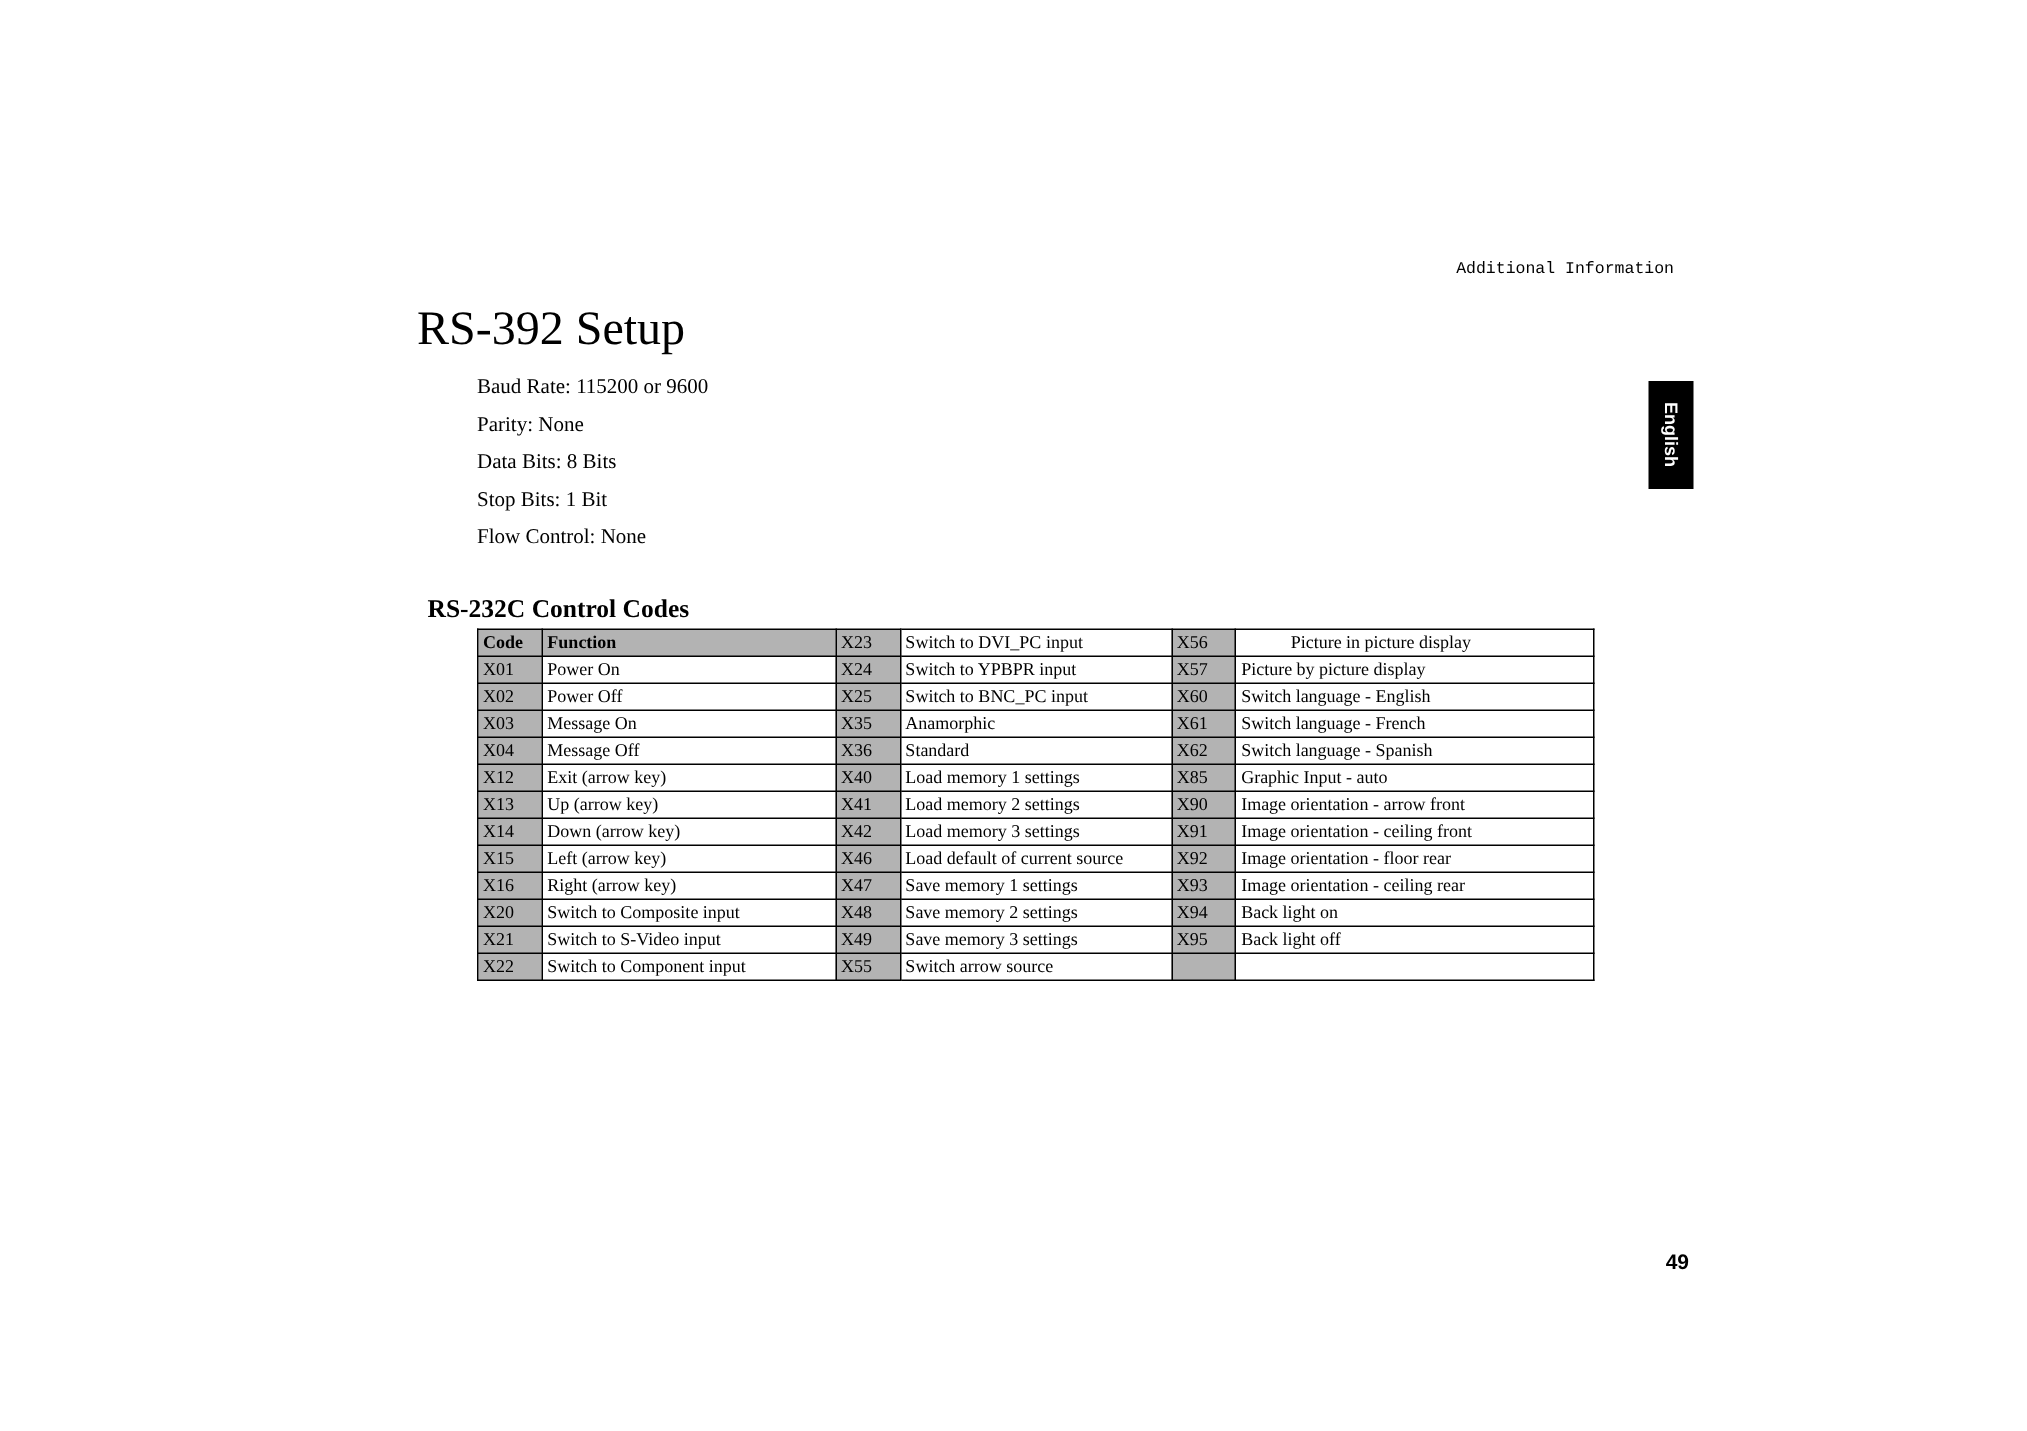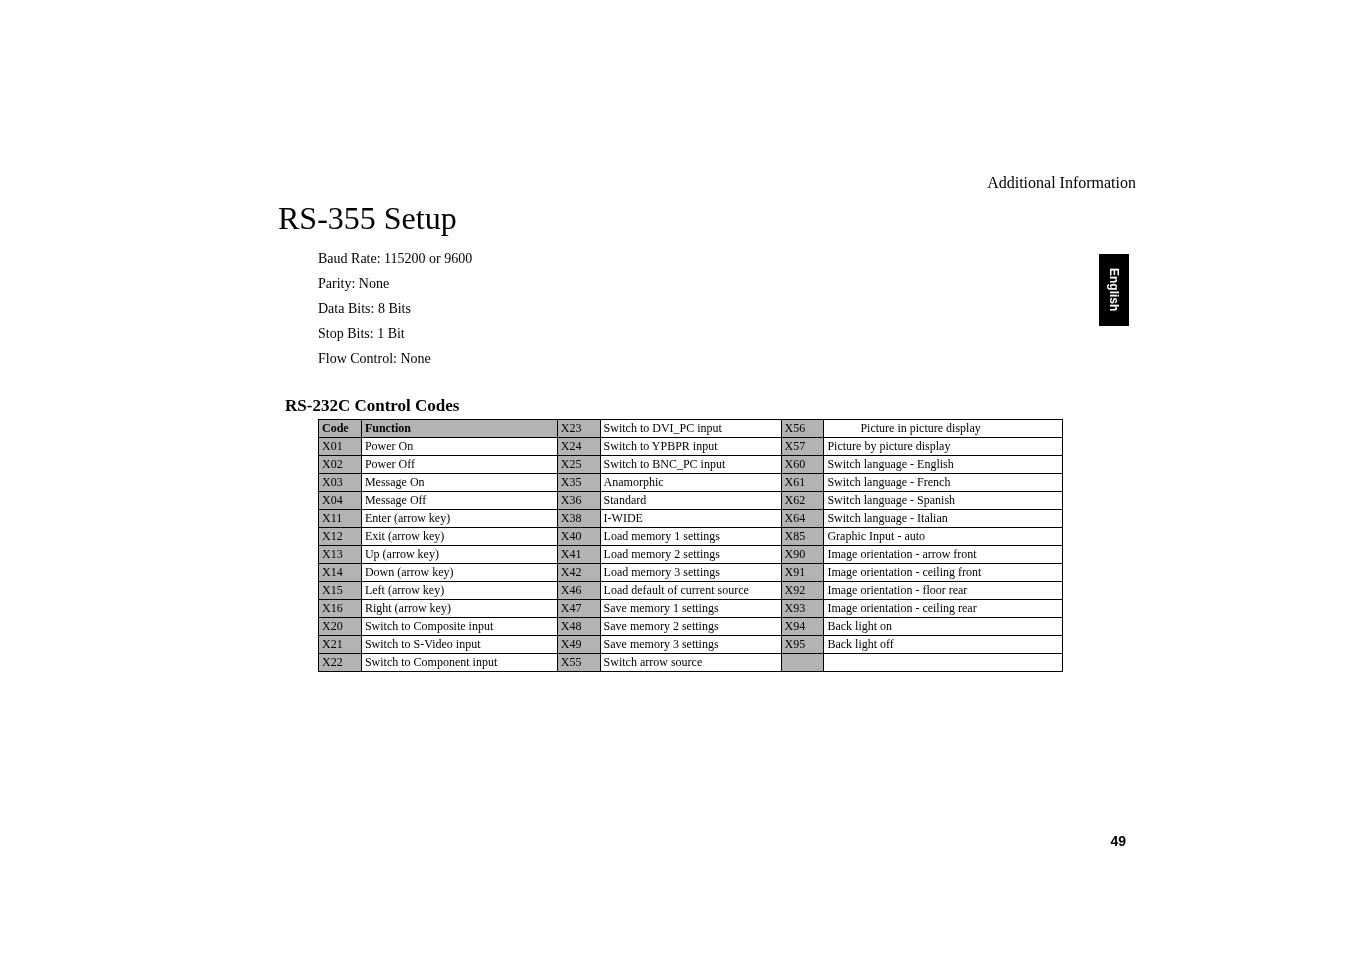--- a/index.html
+++ b/index.html
@@ -13,23 +13,23 @@
     color: #000;
   }
   .page {
     width: 1351px;
     height: 954px;
     position: relative;
   }
   .header-right {
     position: absolute;
     top: 174px;
-    right: 215px;
-    font-family: Liberation Serif, serif;
-    font-size: 16px;
+    right: 235px;
+    font-family: Liberation Mono, monospace;
+    font-size: 11px;
     color: #000;
   }
   .lang-tab {
     position: absolute;
     top: 254px;
     right: 222px;
     width: 30px;
     height: 72px;
     background: #000;
     color: #fff;
@@ -106,21 +106,21 @@
 </style>
 </head>
 <body>
 
 <div class="page">
 
   <div class="header-right">Additional Information</div>
 
   <div class="lang-tab">English</div>
 
-  <div class="title">RS-355 Setup</div>
+  <div class="title">RS-392 Setup</div>
 
   <div class="settings">
     <div>Baud Rate: 115200 or 9600</div>
     <div>Parity: None</div>
     <div>Data Bits: 8 Bits</div>
     <div>Stop Bits: 1 Bit</div>
     <div>Flow Control: None</div>
   </div>
 
   <div class="subheading">RS-232C Control Codes</div>
@@ -162,28 +162,20 @@
       </tr>
       <tr>
         <td class="code-cell">X04</td>
         <td>Message Off</td>
         <td class="code-cell">X36</td>
         <td>Standard</td>
         <td class="code-cell">X62</td>
         <td>Switch language - Spanish</td>
       </tr>
       <tr>
-        <td class="code-cell">X11</td>
-        <td>Enter (arrow key)</td>
-        <td class="code-cell">X38</td>
-        <td>I-WIDE</td>
-        <td class="code-cell">X64</td>
-        <td>Switch language - Italian</td>
-      </tr>
-      <tr>
         <td class="code-cell">X12</td>
         <td>Exit (arrow key)</td>
         <td class="code-cell">X40</td>
         <td>Load memory 1 settings</td>
         <td class="code-cell">X85</td>
         <td>Graphic Input - auto</td>
       </tr>
       <tr>
         <td class="code-cell">X13</td>
         <td>Up (arrow key)</td>

